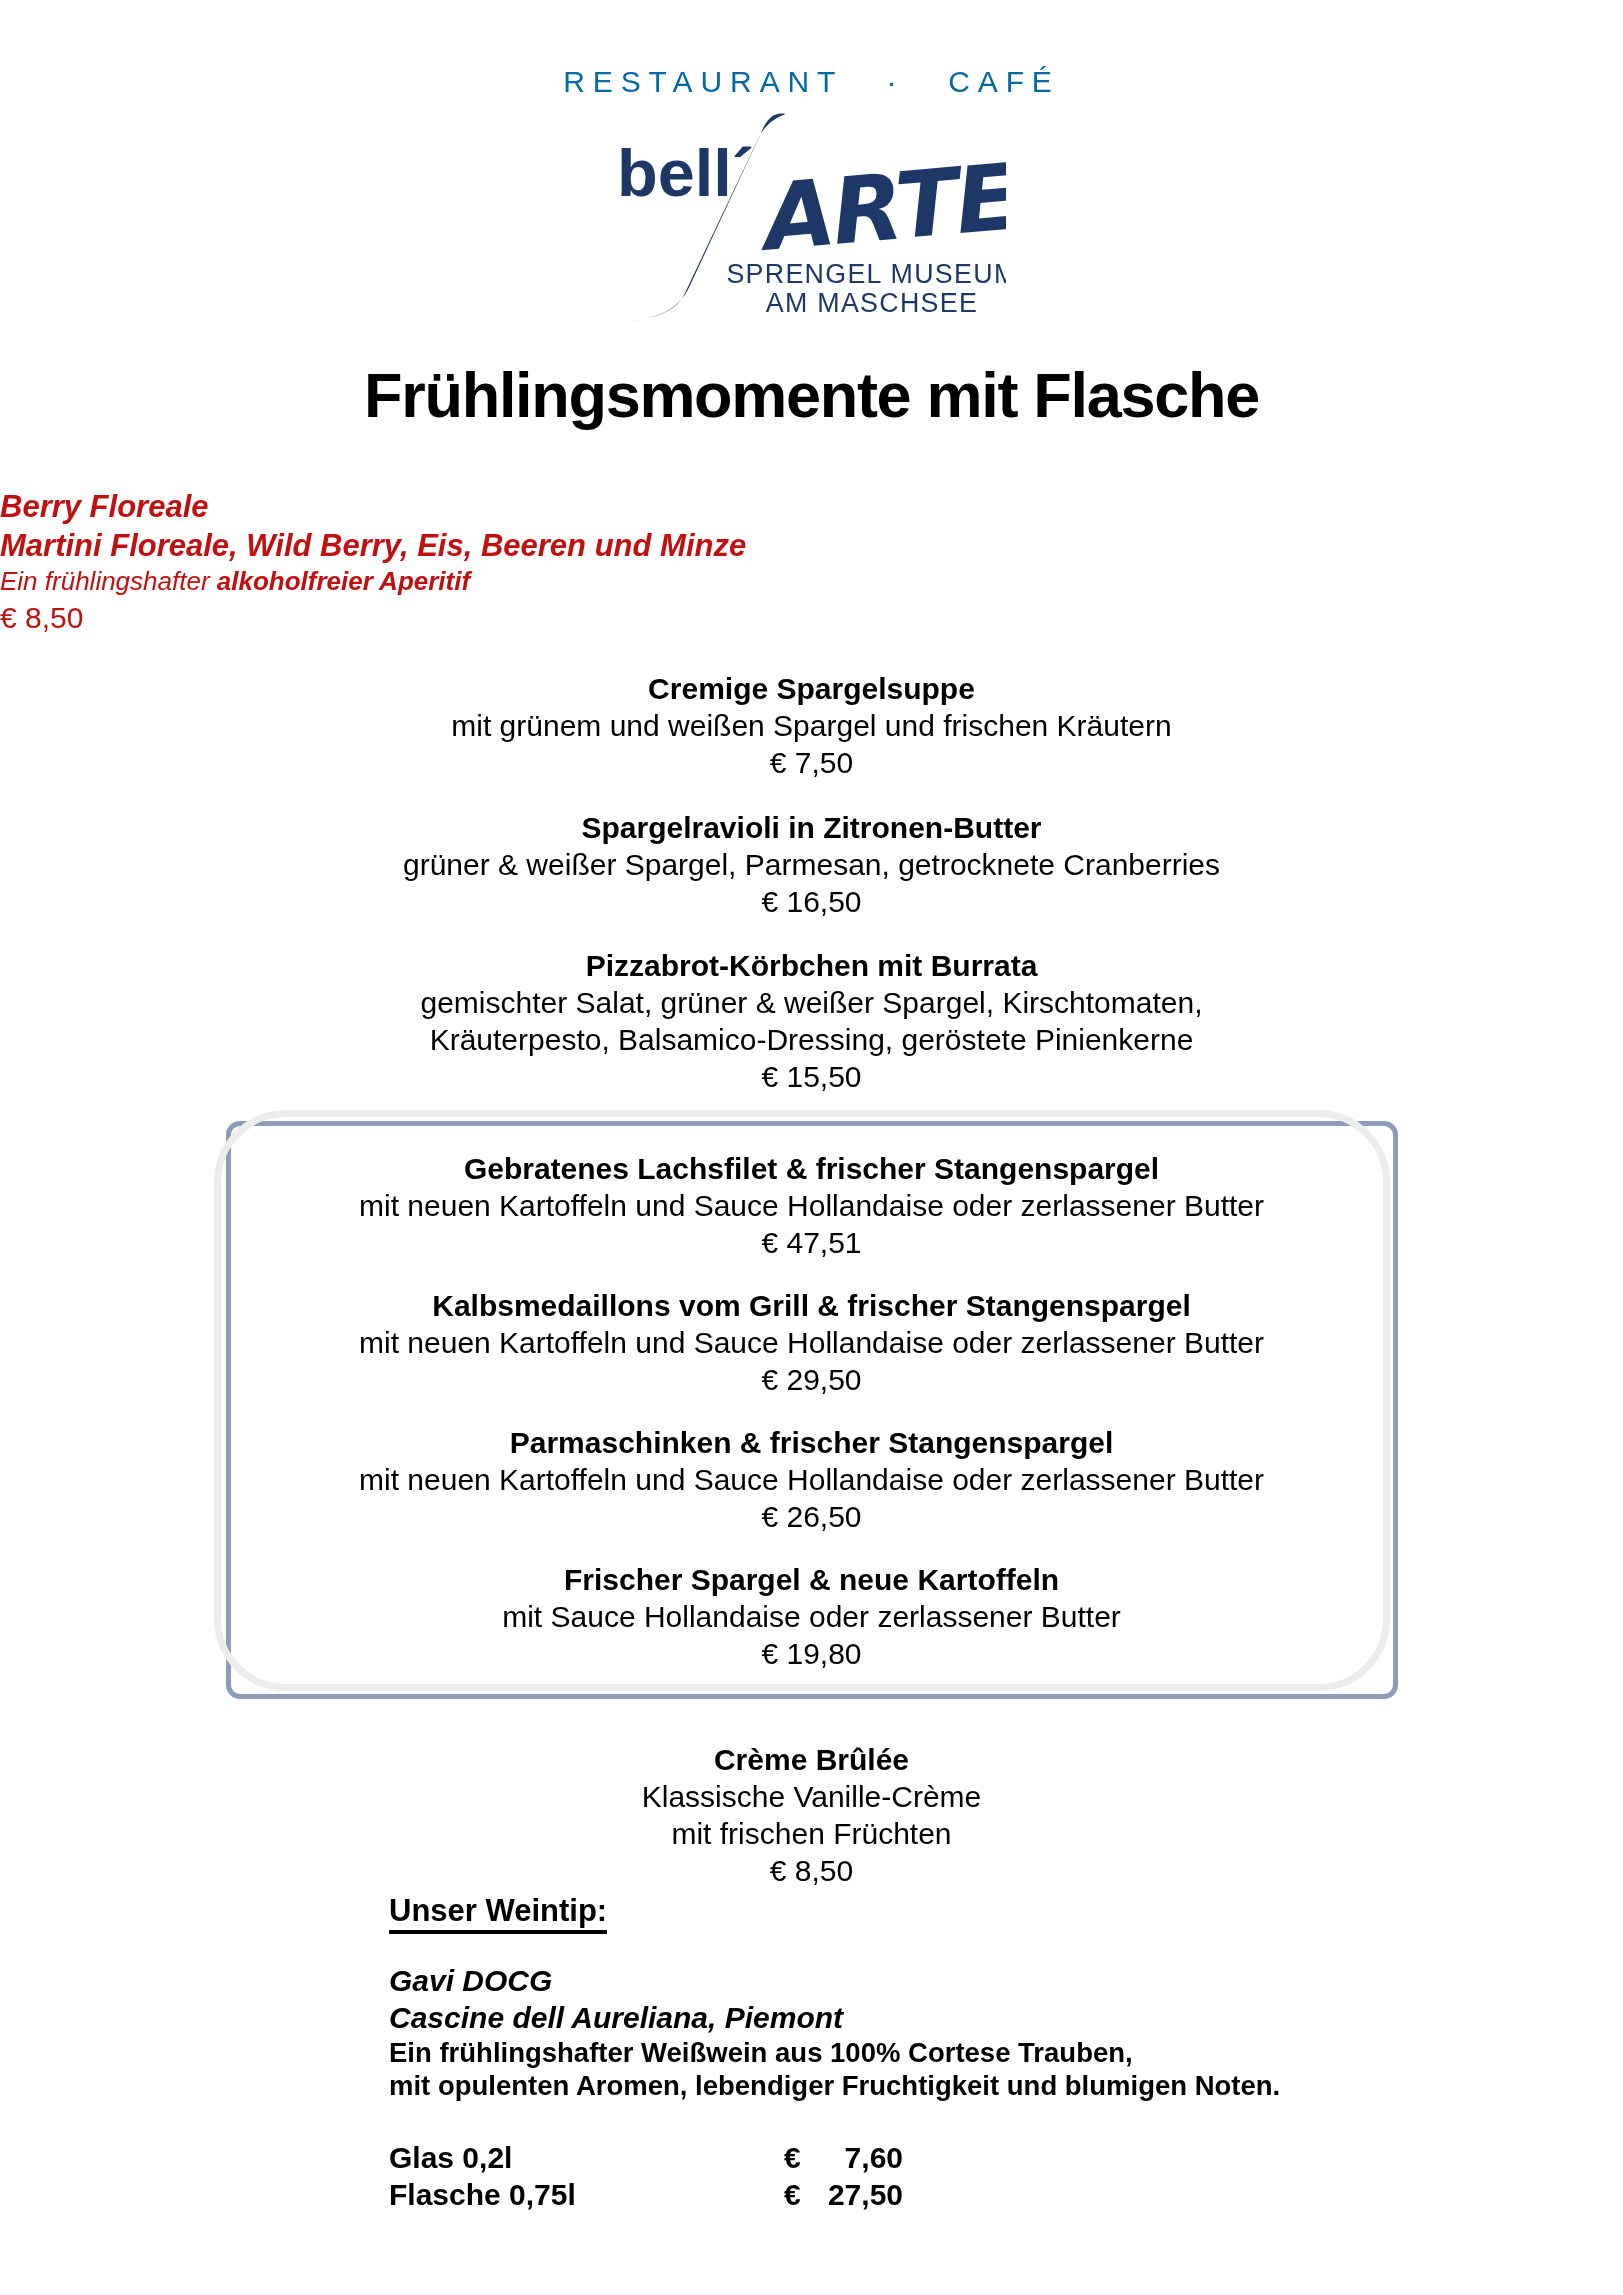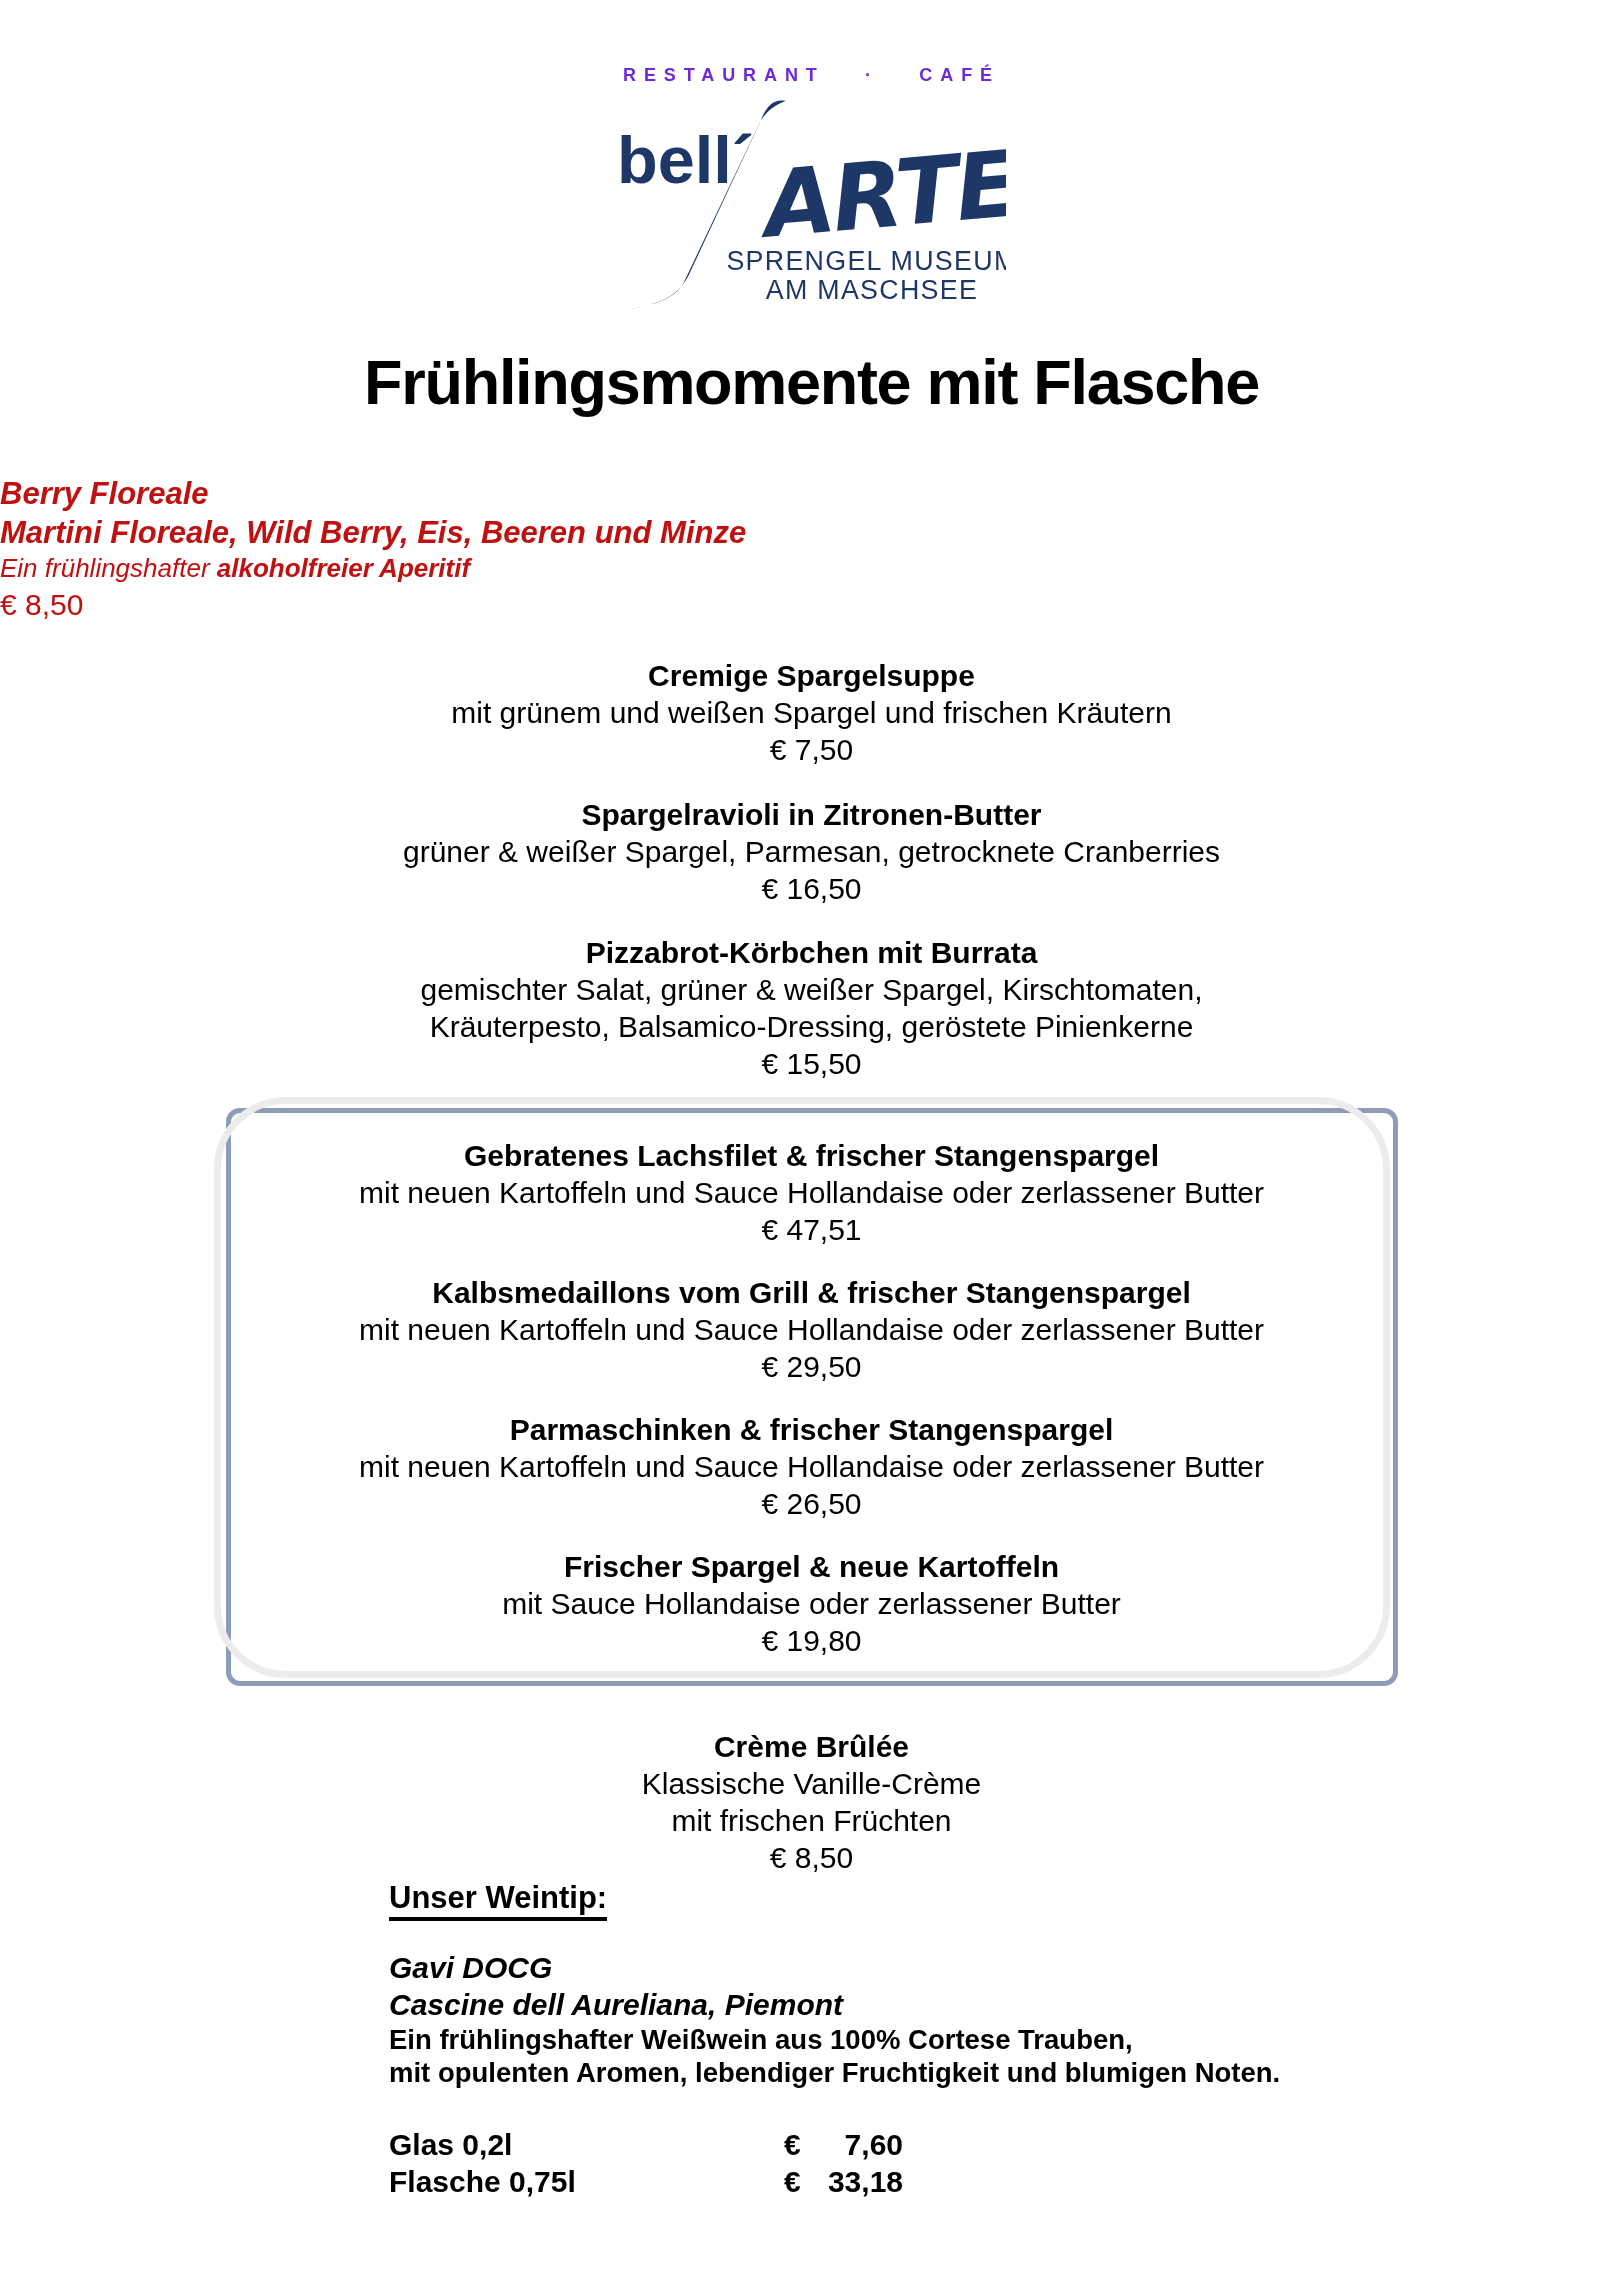--- a/index.html
+++ b/index.html
@@ -8,25 +8,25 @@
     position:relative;
     width:1623px; height:2295px;
     background:#ffffff;
     font-family:"Liberation Sans", sans-serif;
     color:#000000;
     overflow:hidden;
   }
   
   .brand-header { padding-top:65px; text-align:center; }
   .tagline {
-    color:#6d28d9;
-    font-size:18px;
+    color:#0369a1;
+    font-size:30px;
     letter-spacing:7.9px;
     word-spacing:27.5px;
-    font-weight:700;
+    font-weight:400;
   }
   .logo-wrap { margin:11.8px auto 0 auto; width:393px; }
   
   .menu-title {
     margin-top:33px;
     text-align:center;
     font-size:63px;
     font-weight:bold;
     letter-spacing:-1.3px;
     color:#000000;
@@ -172,20 +172,20 @@
         <span class="lbl">Glas 0,2l</span>
         <span class="prc">
             <span>€</span>
             <span>7,60</span>
           </span>
       </div>
       <div class="wt-row">
         <span class="lbl">Flasche 0,75l</span>
         <span class="prc">
             <span>€</span>
-            <span>33,18</span>
+            <span>27,50</span>
           </span>
       </div>
     </div>
   </div>
 
 </div>
 
 
 </body></html>

